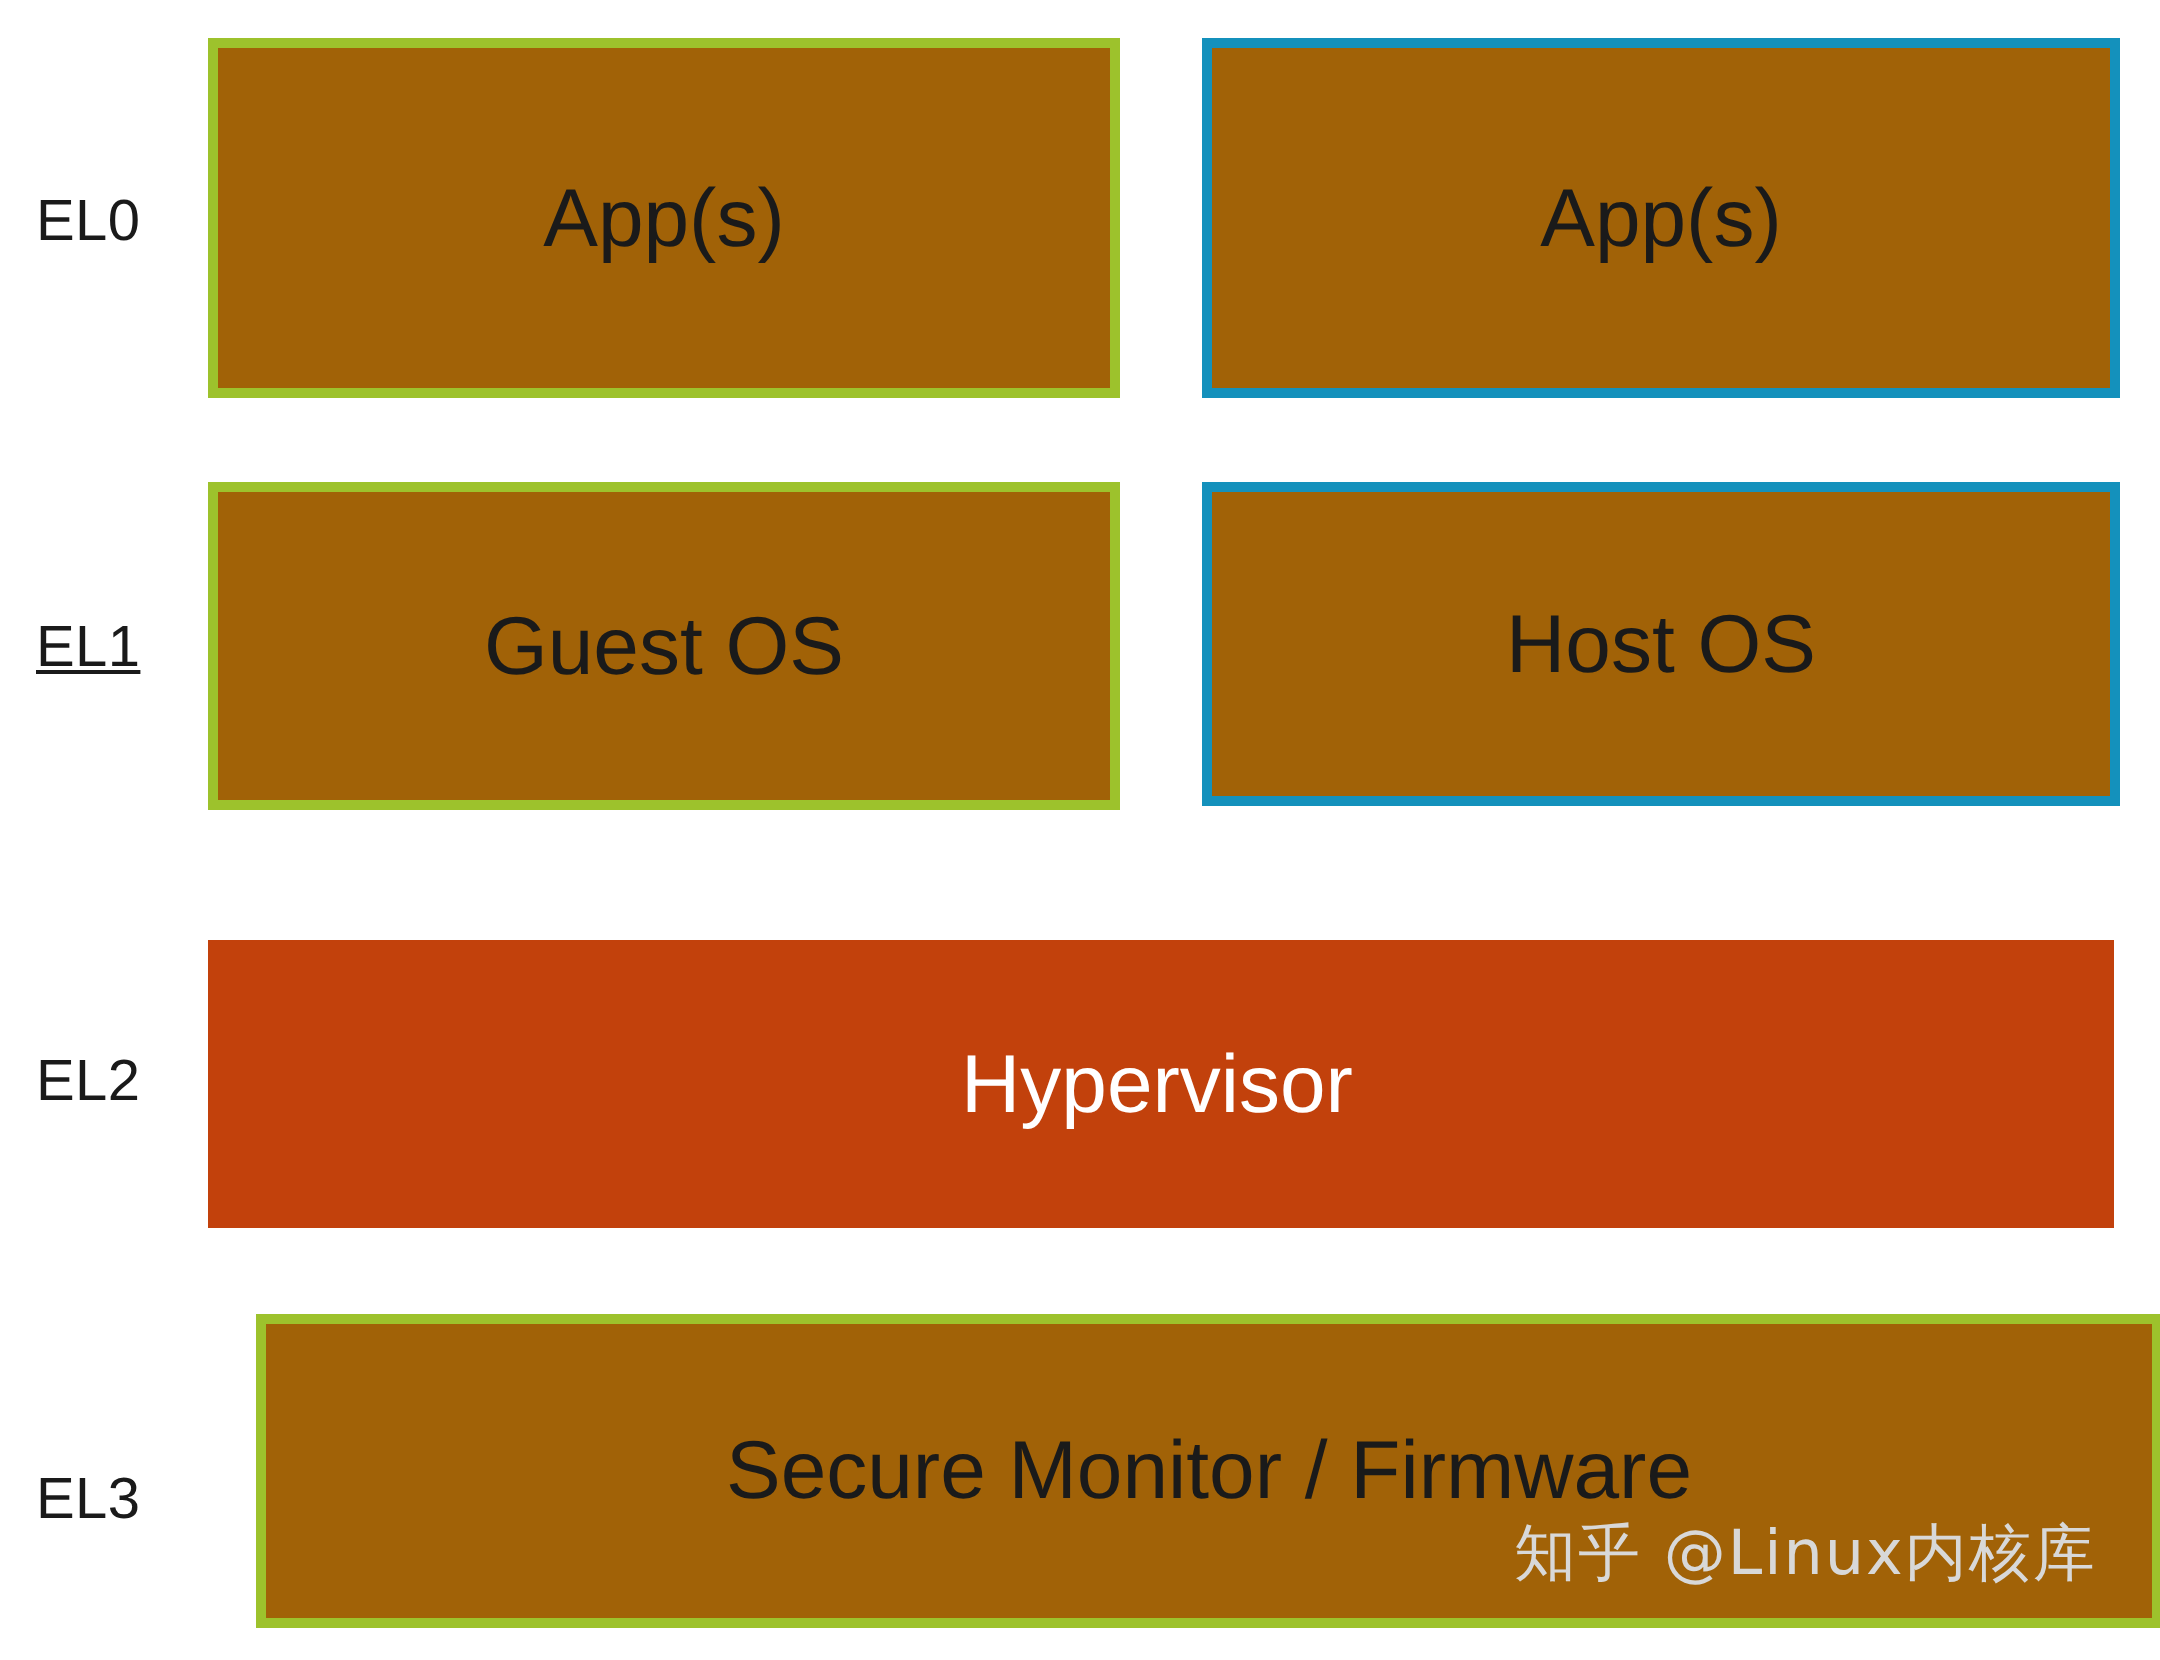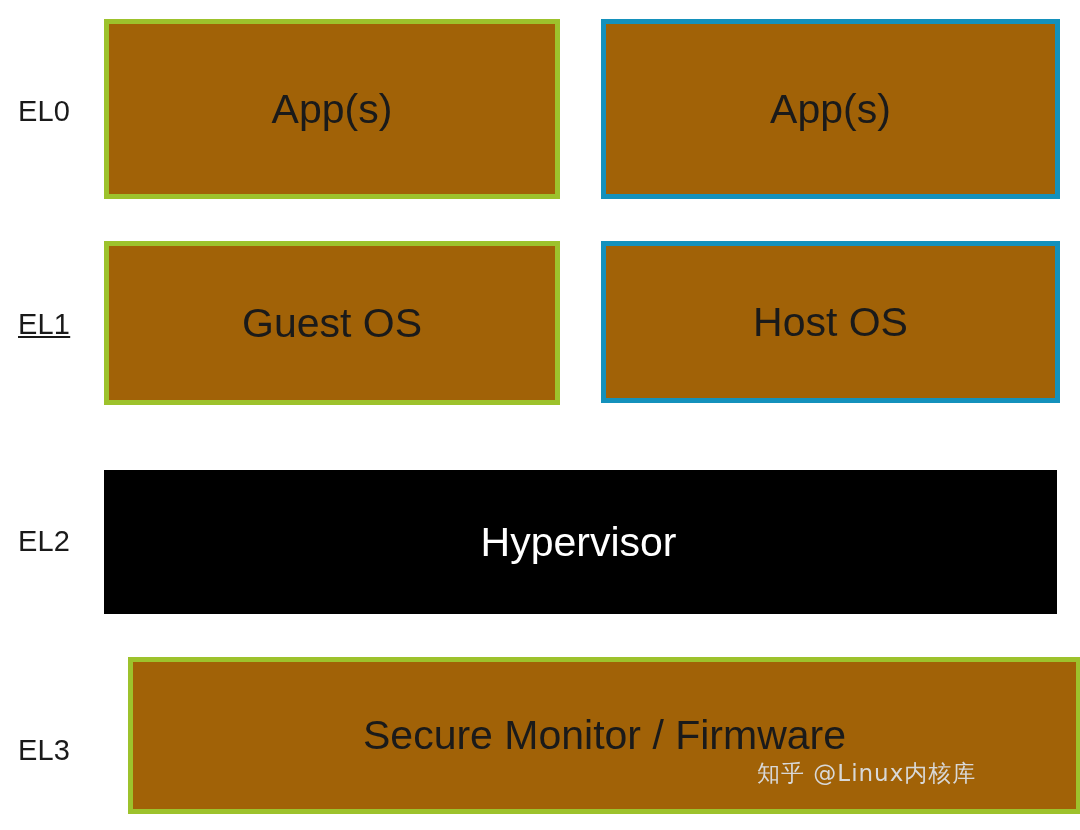--- a/index.html
+++ b/index.html
@@ -36,21 +36,21 @@
     background: #a16207;
   }
   .box-outline-green {
     border: 5px solid #9dc22c;
   }
   .box-outline-blue {
     border: 5px solid #1491bc;
   }
   .box-filled-blue {
     border: none;
-    background: #000000;
+    background: #c2410c;
   }
   .box-label {
     font-size: 41px;
     line-height: 1;
     color: #1a1a1a;
     white-space: nowrap;
     font-family: "Liberation Sans", sans-serif;
     font-weight: 400;
   }
   .box-label.on-fill {
@@ -68,21 +68,21 @@
   #box-el1-right  { left: 601px; top: 241px; width: 459px; height: 162px; }
   #box-el2        { left: 104px; top: 470px; width: 953px; height: 144px; }
   #box-el3        { left: 104px; top: 657px; width: 953px; height: 157px; margin-left: 24px; }
 
   #box-el2 .box-label { transform: translateX(-2px); }
 
   .watermark {
     position: absolute;
     left: 757px;
     top: 762px;
-    font-size: 23px;
+    font-size: 31px;
     line-height: 1;
     color: #d8d8d8;
     white-space: nowrap;
     letter-spacing: 1px;
     font-family: "DejaVu Sans", sans-serif;
     user-select: none;
     pointer-events: none;
   }
 </style>
 </head>

